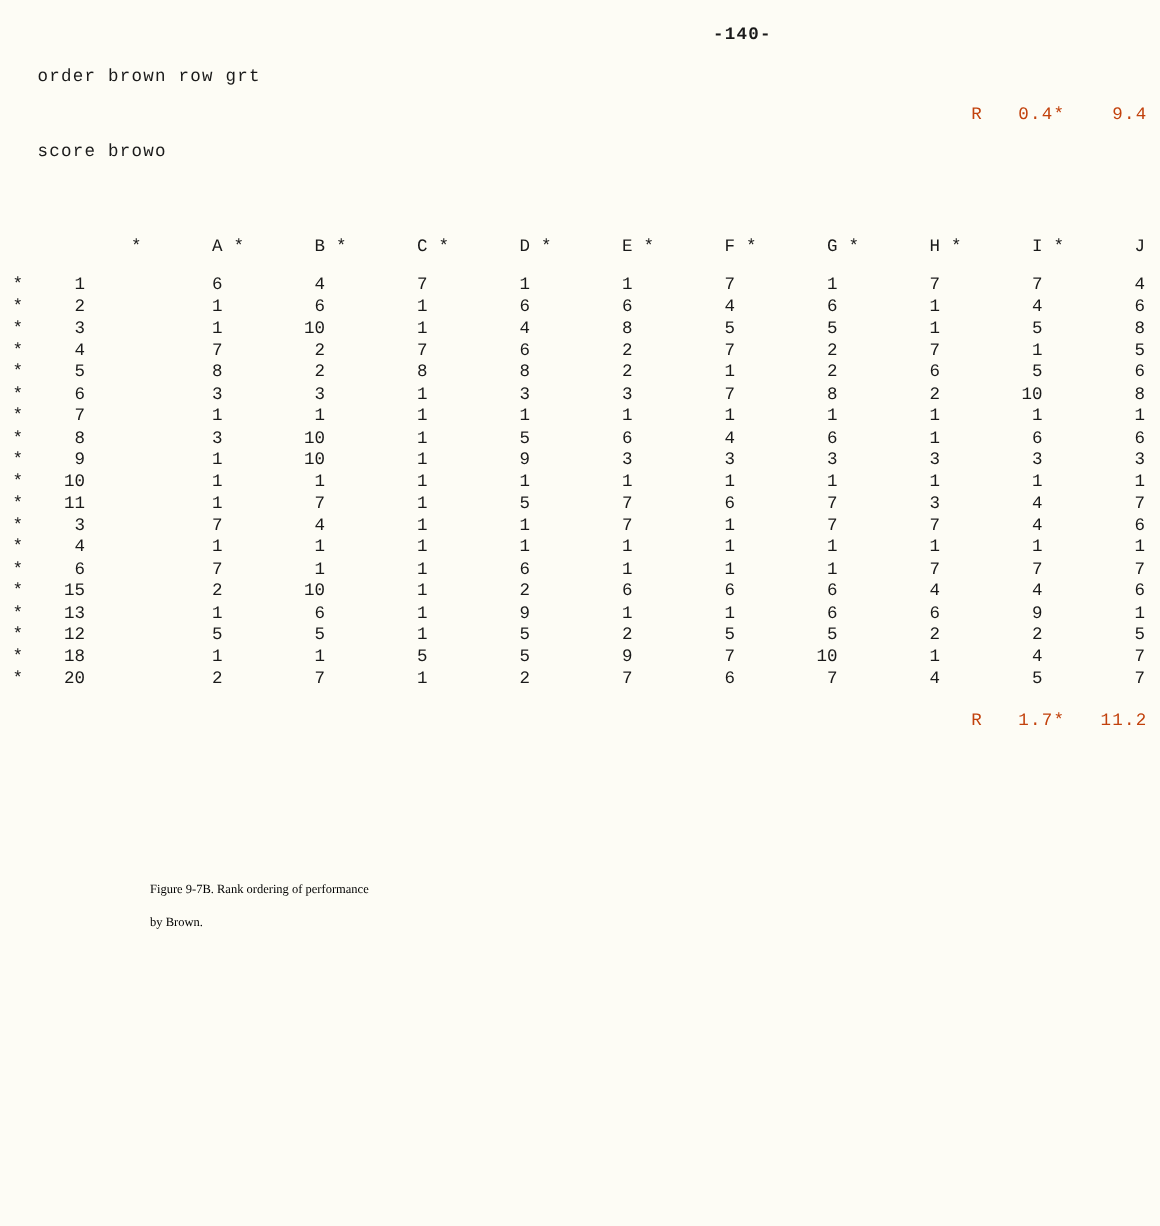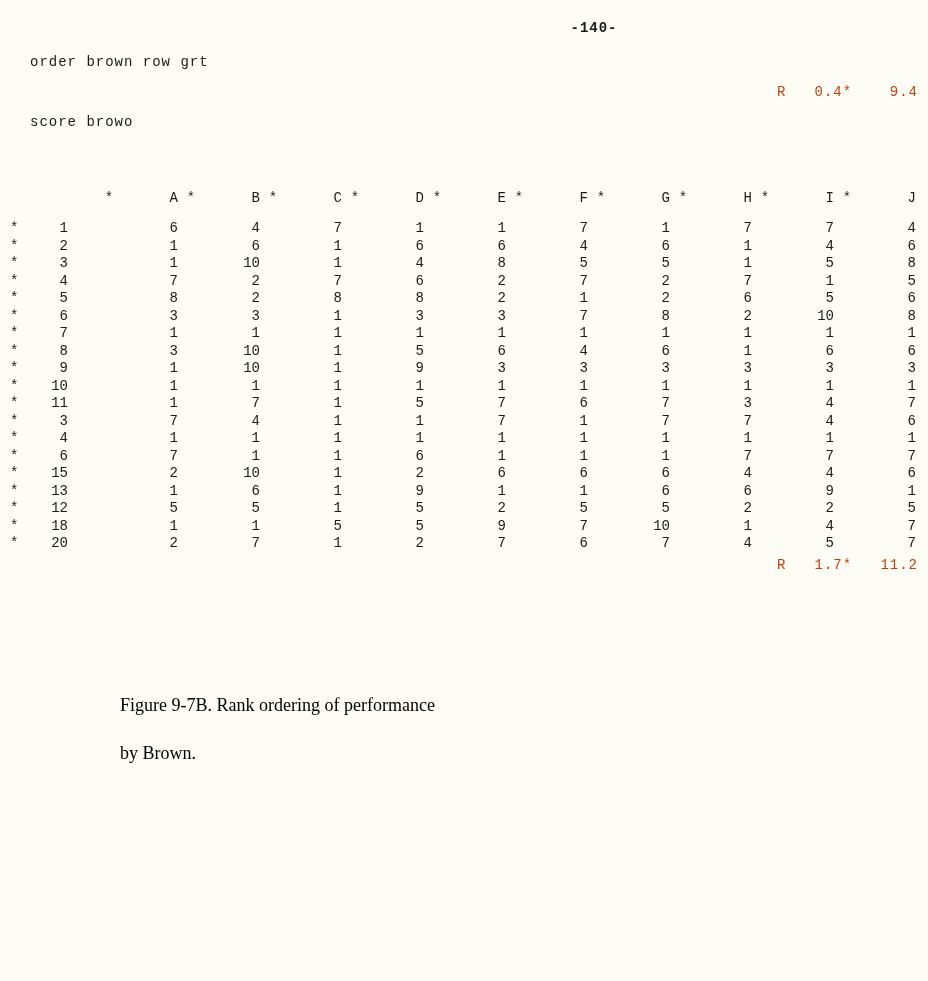--- a/index.html
+++ b/index.html
@@ -49,21 +49,21 @@
   tr.header-row td, tr.header-row th {
     padding-bottom: 14px;
   }
   tbody tr td {
     line-height: 1.25;
   }
   .caption {
     margin-top: 120px;
     margin-left: 110px;
     font-family: "Times New Roman", Times, serif;
-    font-size: 18px;
+    font-size: 10px;
     line-height: 1.35;
     max-width: 400px;
     color: #000;
   }
 </style>
 </head>
 <body>
 
 <div class="page-number">-140-</div>
 
@@ -557,21 +557,21 @@
           <td class="col-val">4</td>
           <td class="col-sep"></td>
           <td class="col-val">5</td>
           <td class="col-sep"></td>
           <td class="col-val">7</td>
         </tr>
       </tbody>
 </table>
 </div>
 
-<div class="cmd-line red" style="margin-left:0; margin-top:4px;">
+<div class="cmd-line red" style="margin-left:0; margin-top:16px;">
   <span>R</span>&nbsp;&nbsp;&nbsp;<span>1.7*</span>&nbsp;&nbsp;&nbsp;<span>11.2</span>
 </div>
 
 <div class="caption">
   <span>Figure 9-7B.  Rank ordering of performance</span><br>
   <br>
   <span>by Brown.</span>
 </div>
 
 </body></html>

